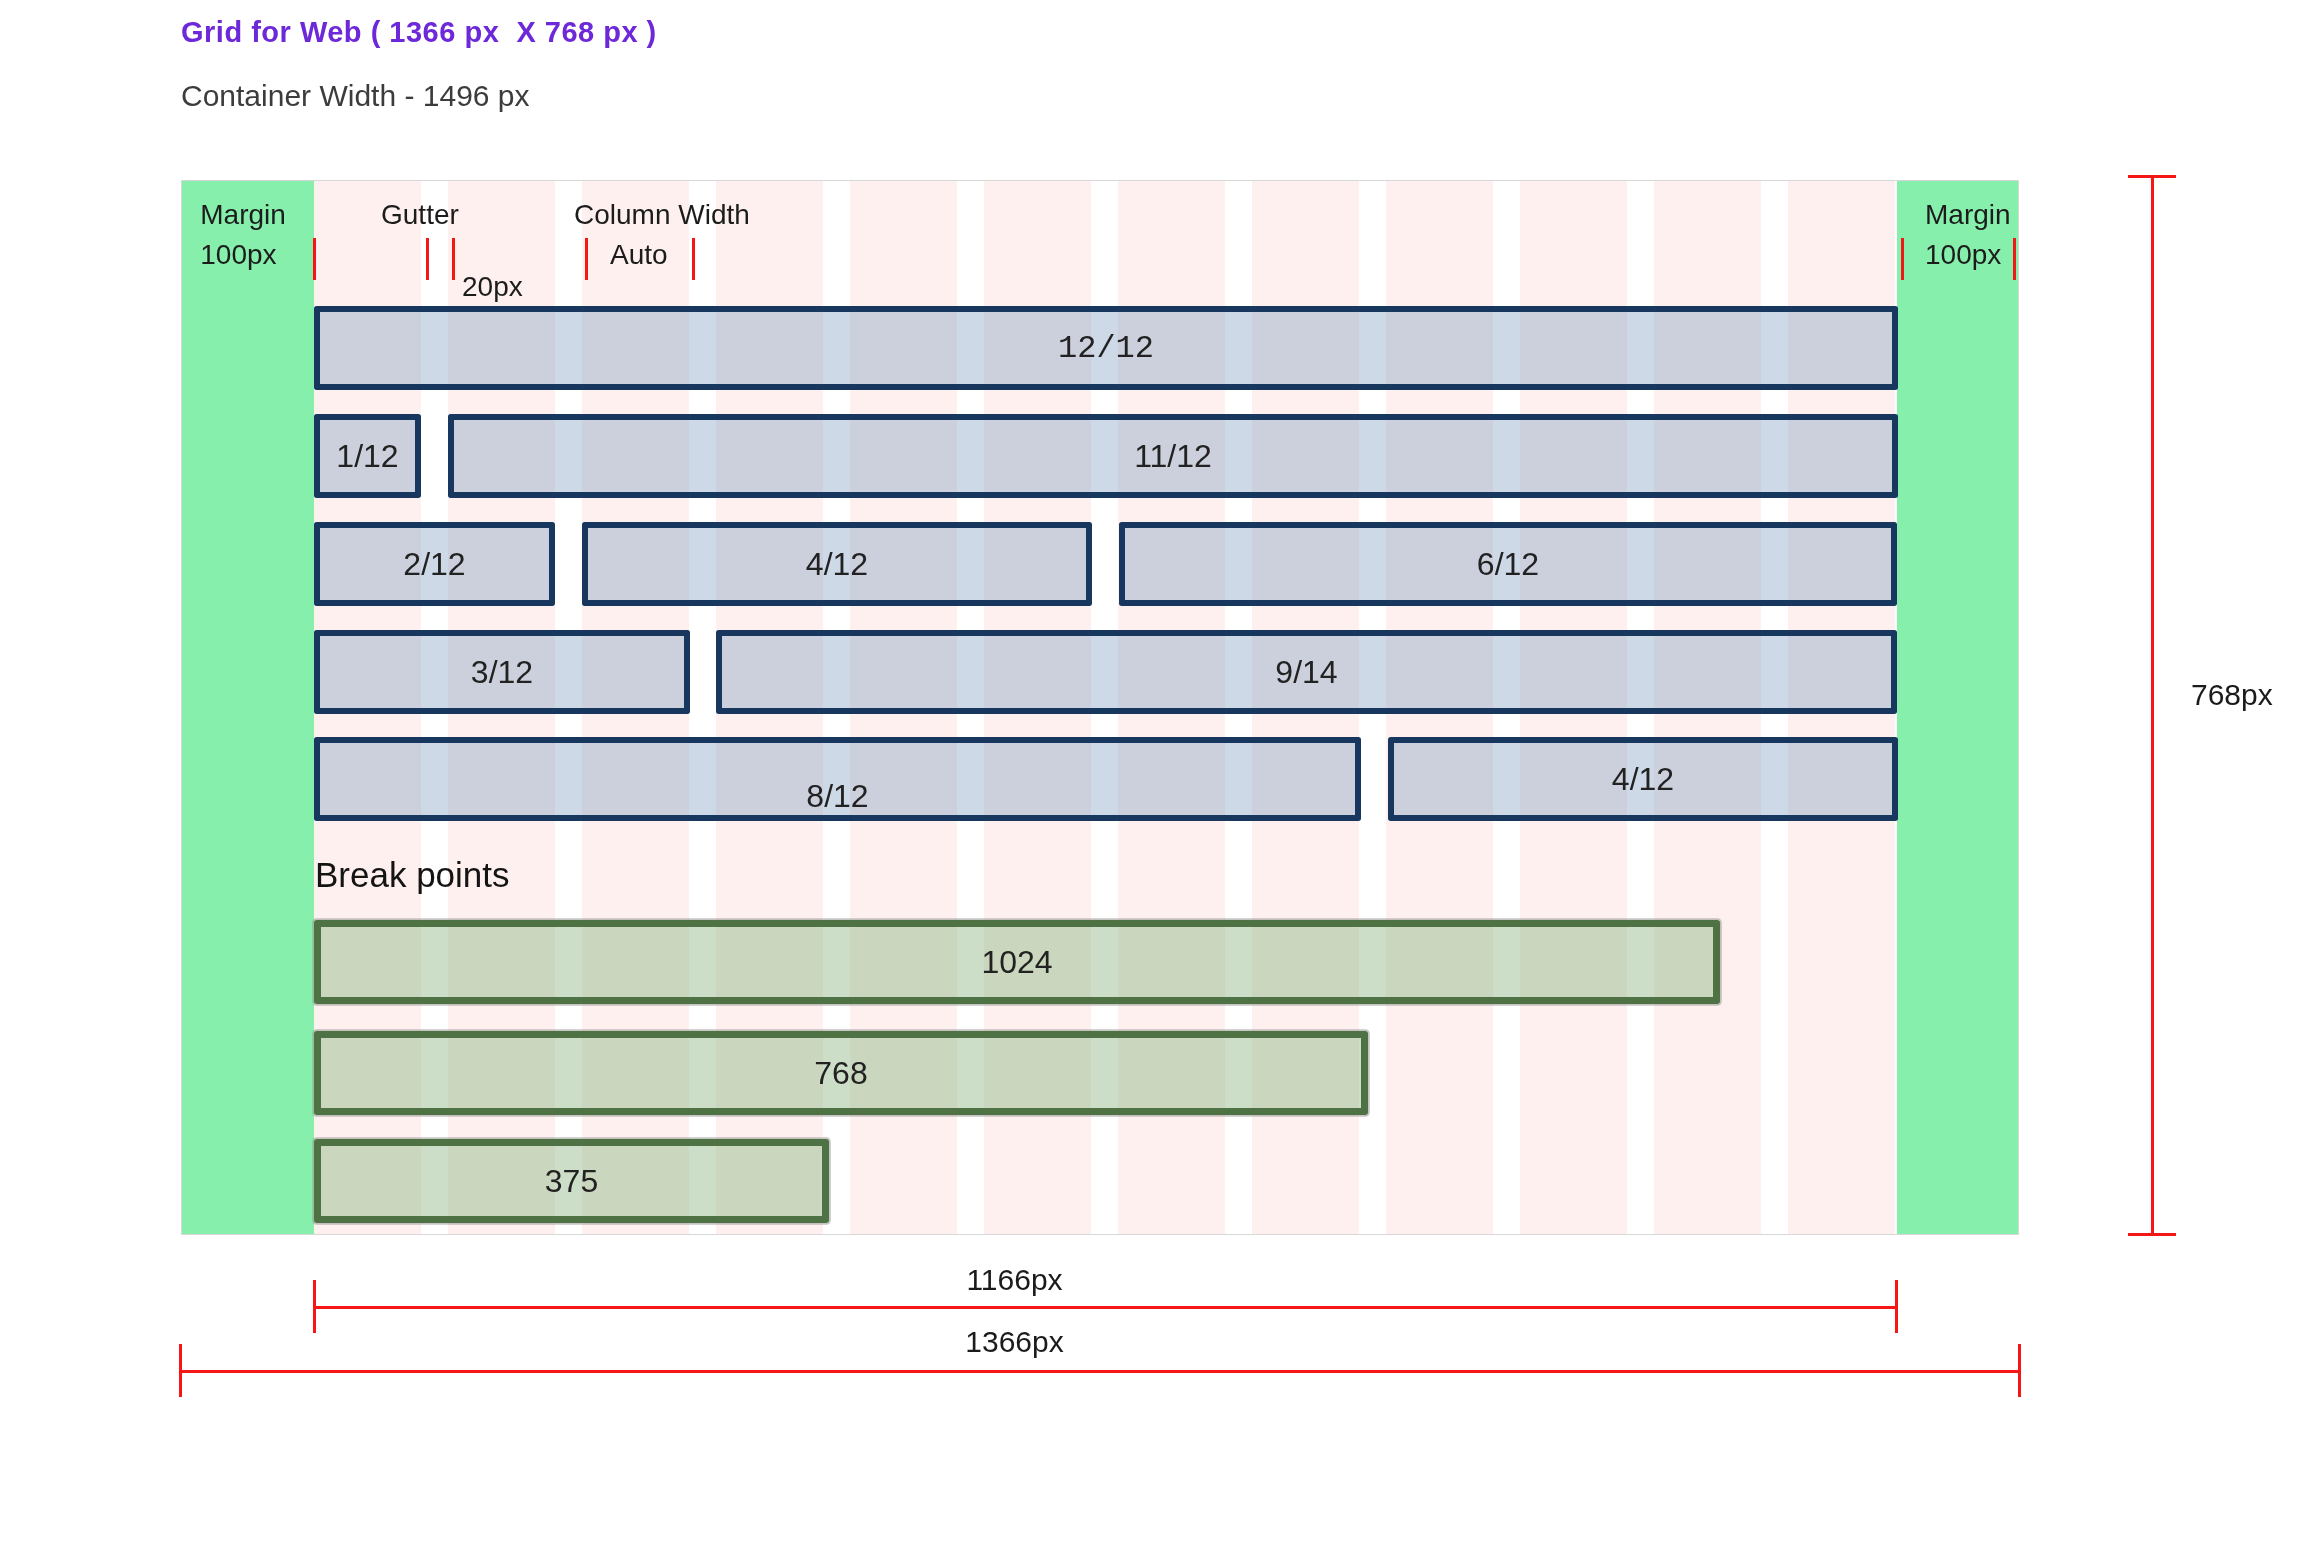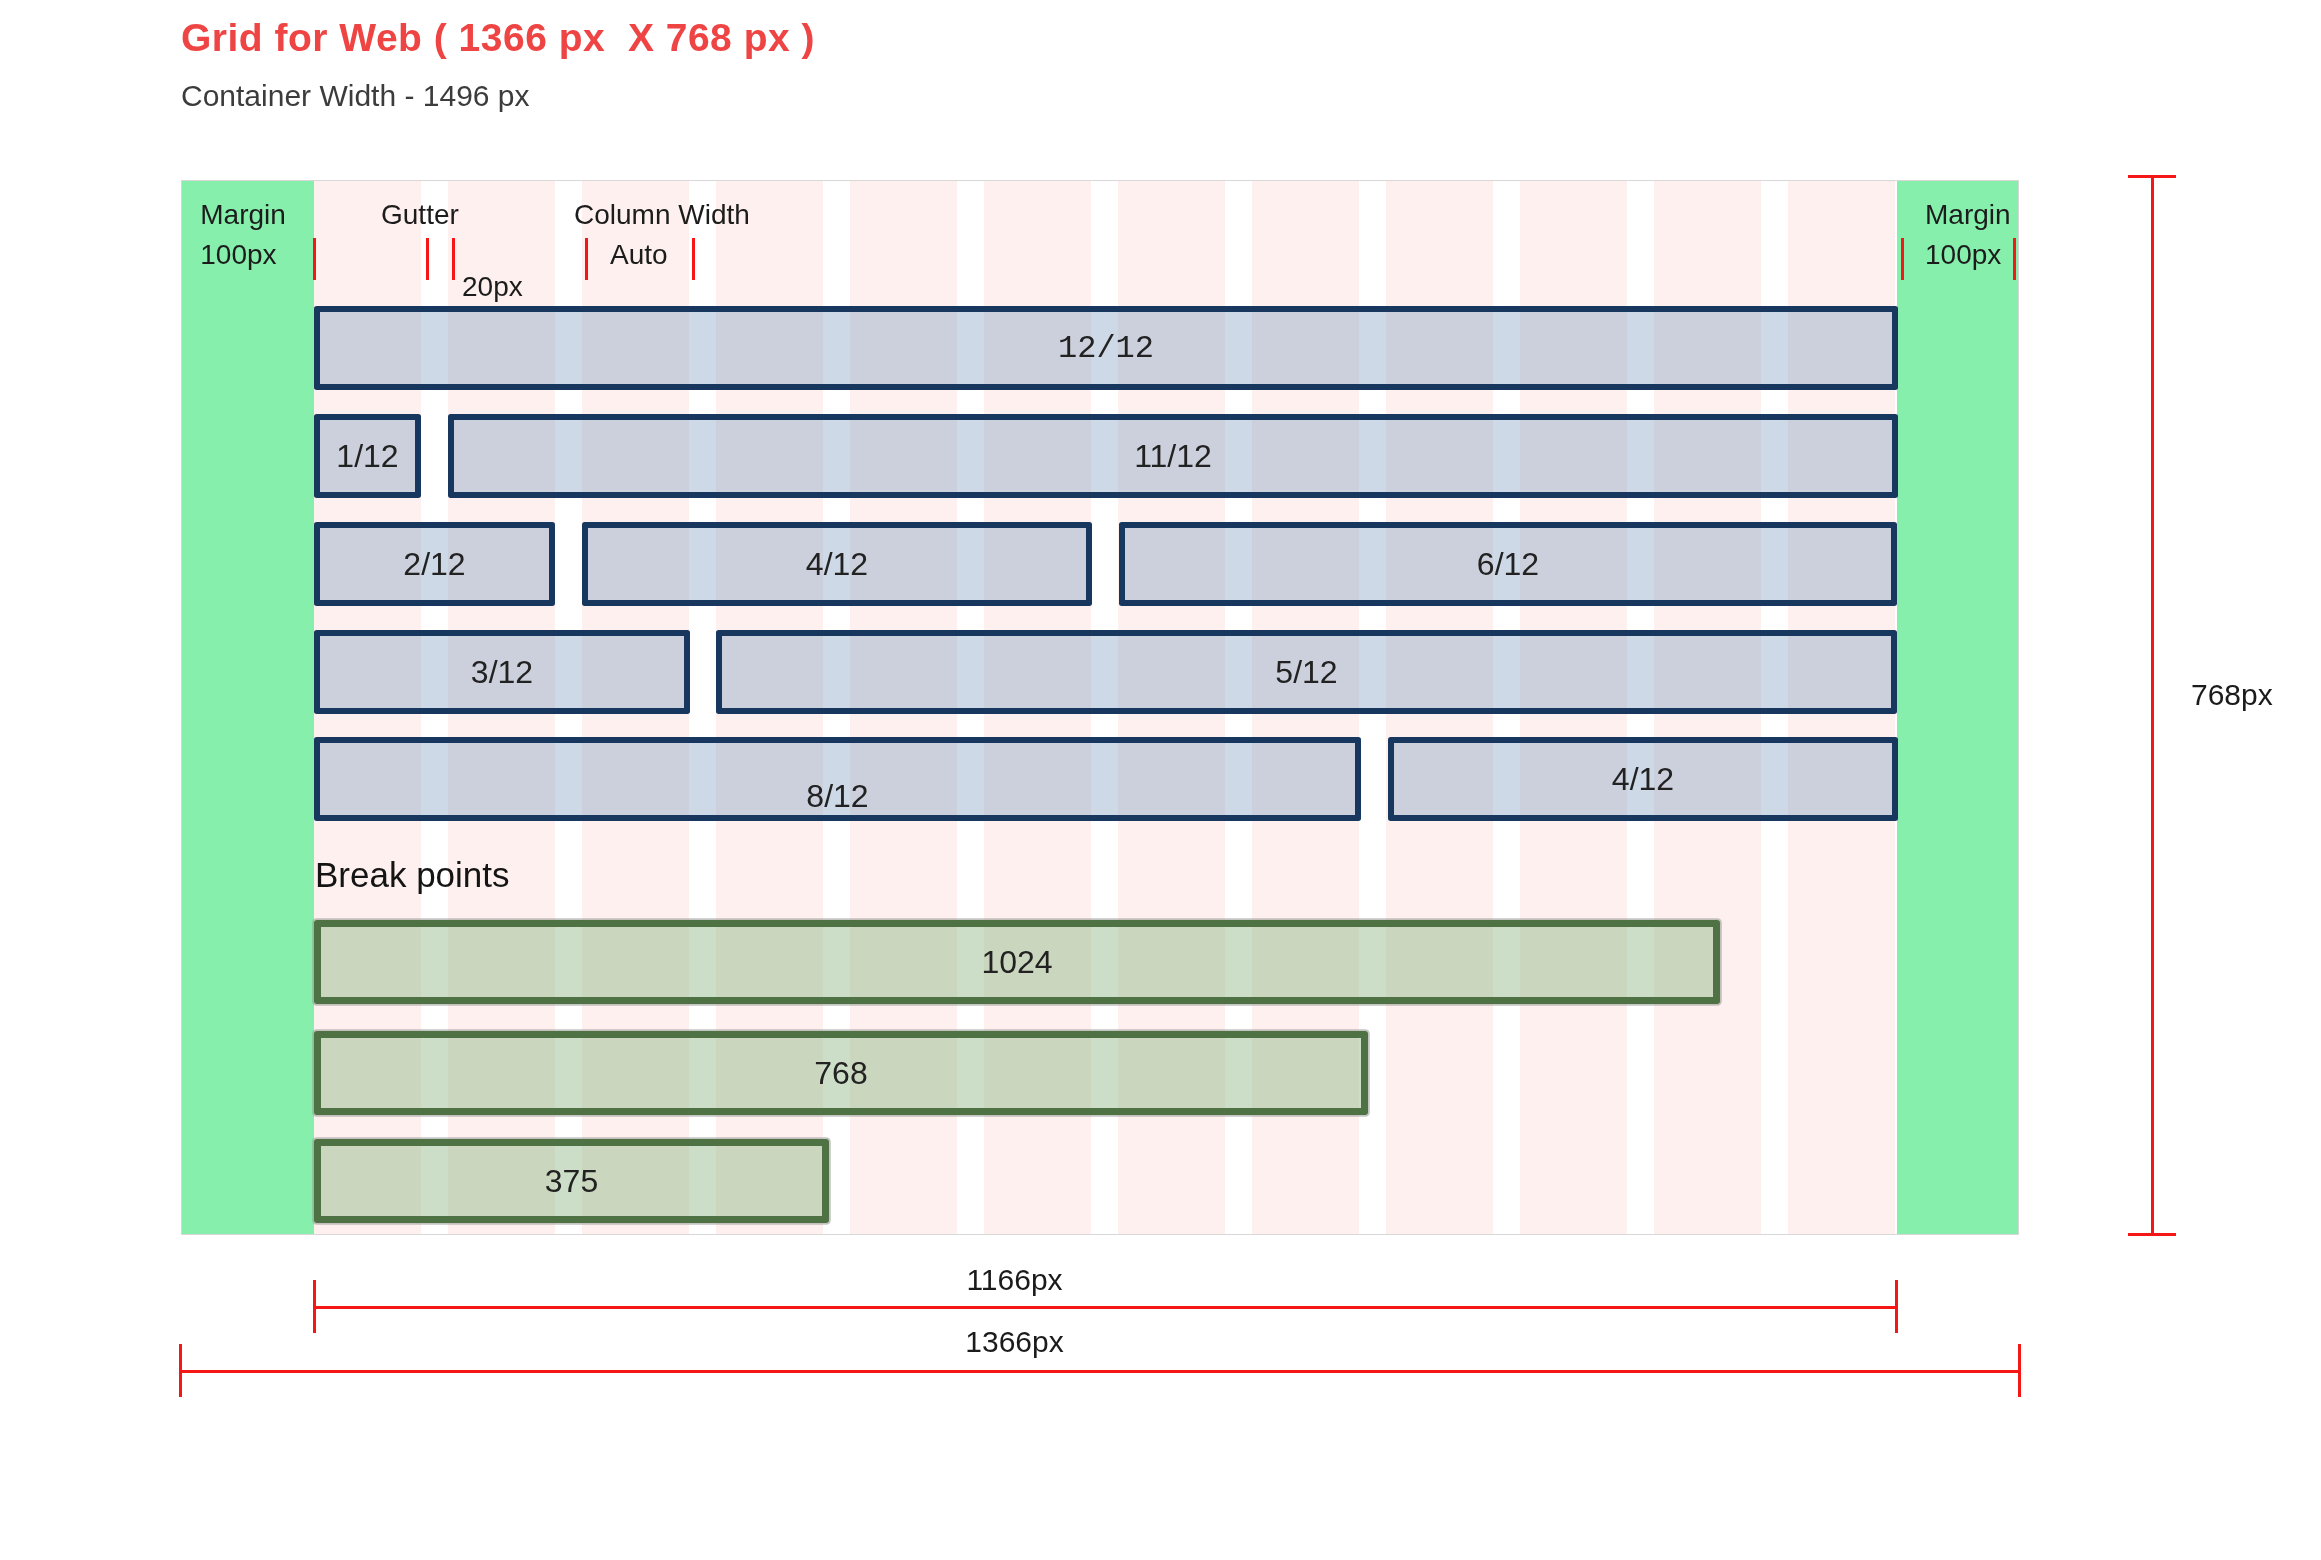--- a/index.html
+++ b/index.html
@@ -7,21 +7,21 @@
     width: 2322px; height: 1561px;
     font-family: "Liberation Sans", sans-serif;
     color: #1c1c1c;
     position: relative;
     overflow: hidden;
   }
   .abs { position: absolute; }
 
   .title {
     left: 181px; top: 16.4px;
-    font-size: 39px; font-weight: 700; color: #ef4444;
+    font-size: 29px; font-weight: 700; color: #6d28d9;
     white-space: pre; letter-spacing: 0.5px;
   }
   .subtitle {
     left: 181px; top: 79px;
     font-size: 30px; font-weight: 400; color: #3c3c3c;
     white-space: pre;
   }
 
   .frame {
     left: 181px; top: 180px;
@@ -116,21 +116,21 @@
       <div class="bar abs" style="left: 400px; top: 341px; width: 510px;">
         <span>4/12</span>
       </div>
       <div class="bar abs" style="left: 937px; top: 341px; width: 778px;">
         <span>6/12</span>
       </div>
       <div class="bar abs" style="left: 132px; top: 449px; width: 376px;">
         <span>3/12</span>
       </div>
       <div class="bar abs" style="left: 534px; top: 449px; width: 1181px;">
-        <span>5/12</span>
+        <span>9/14</span>
       </div>
       <div class="bar abs" style="left: 132px; top: 556px; width: 1047px; align-items: flex-end;">
         <span>8/12</span>
       </div>
       <div class="bar abs" style="left: 1206px; top: 556px; width: 510px;">
         <span>4/12</span>
       </div>
     </div>
 
   <div class="abs bp-heading">Break points</div>

